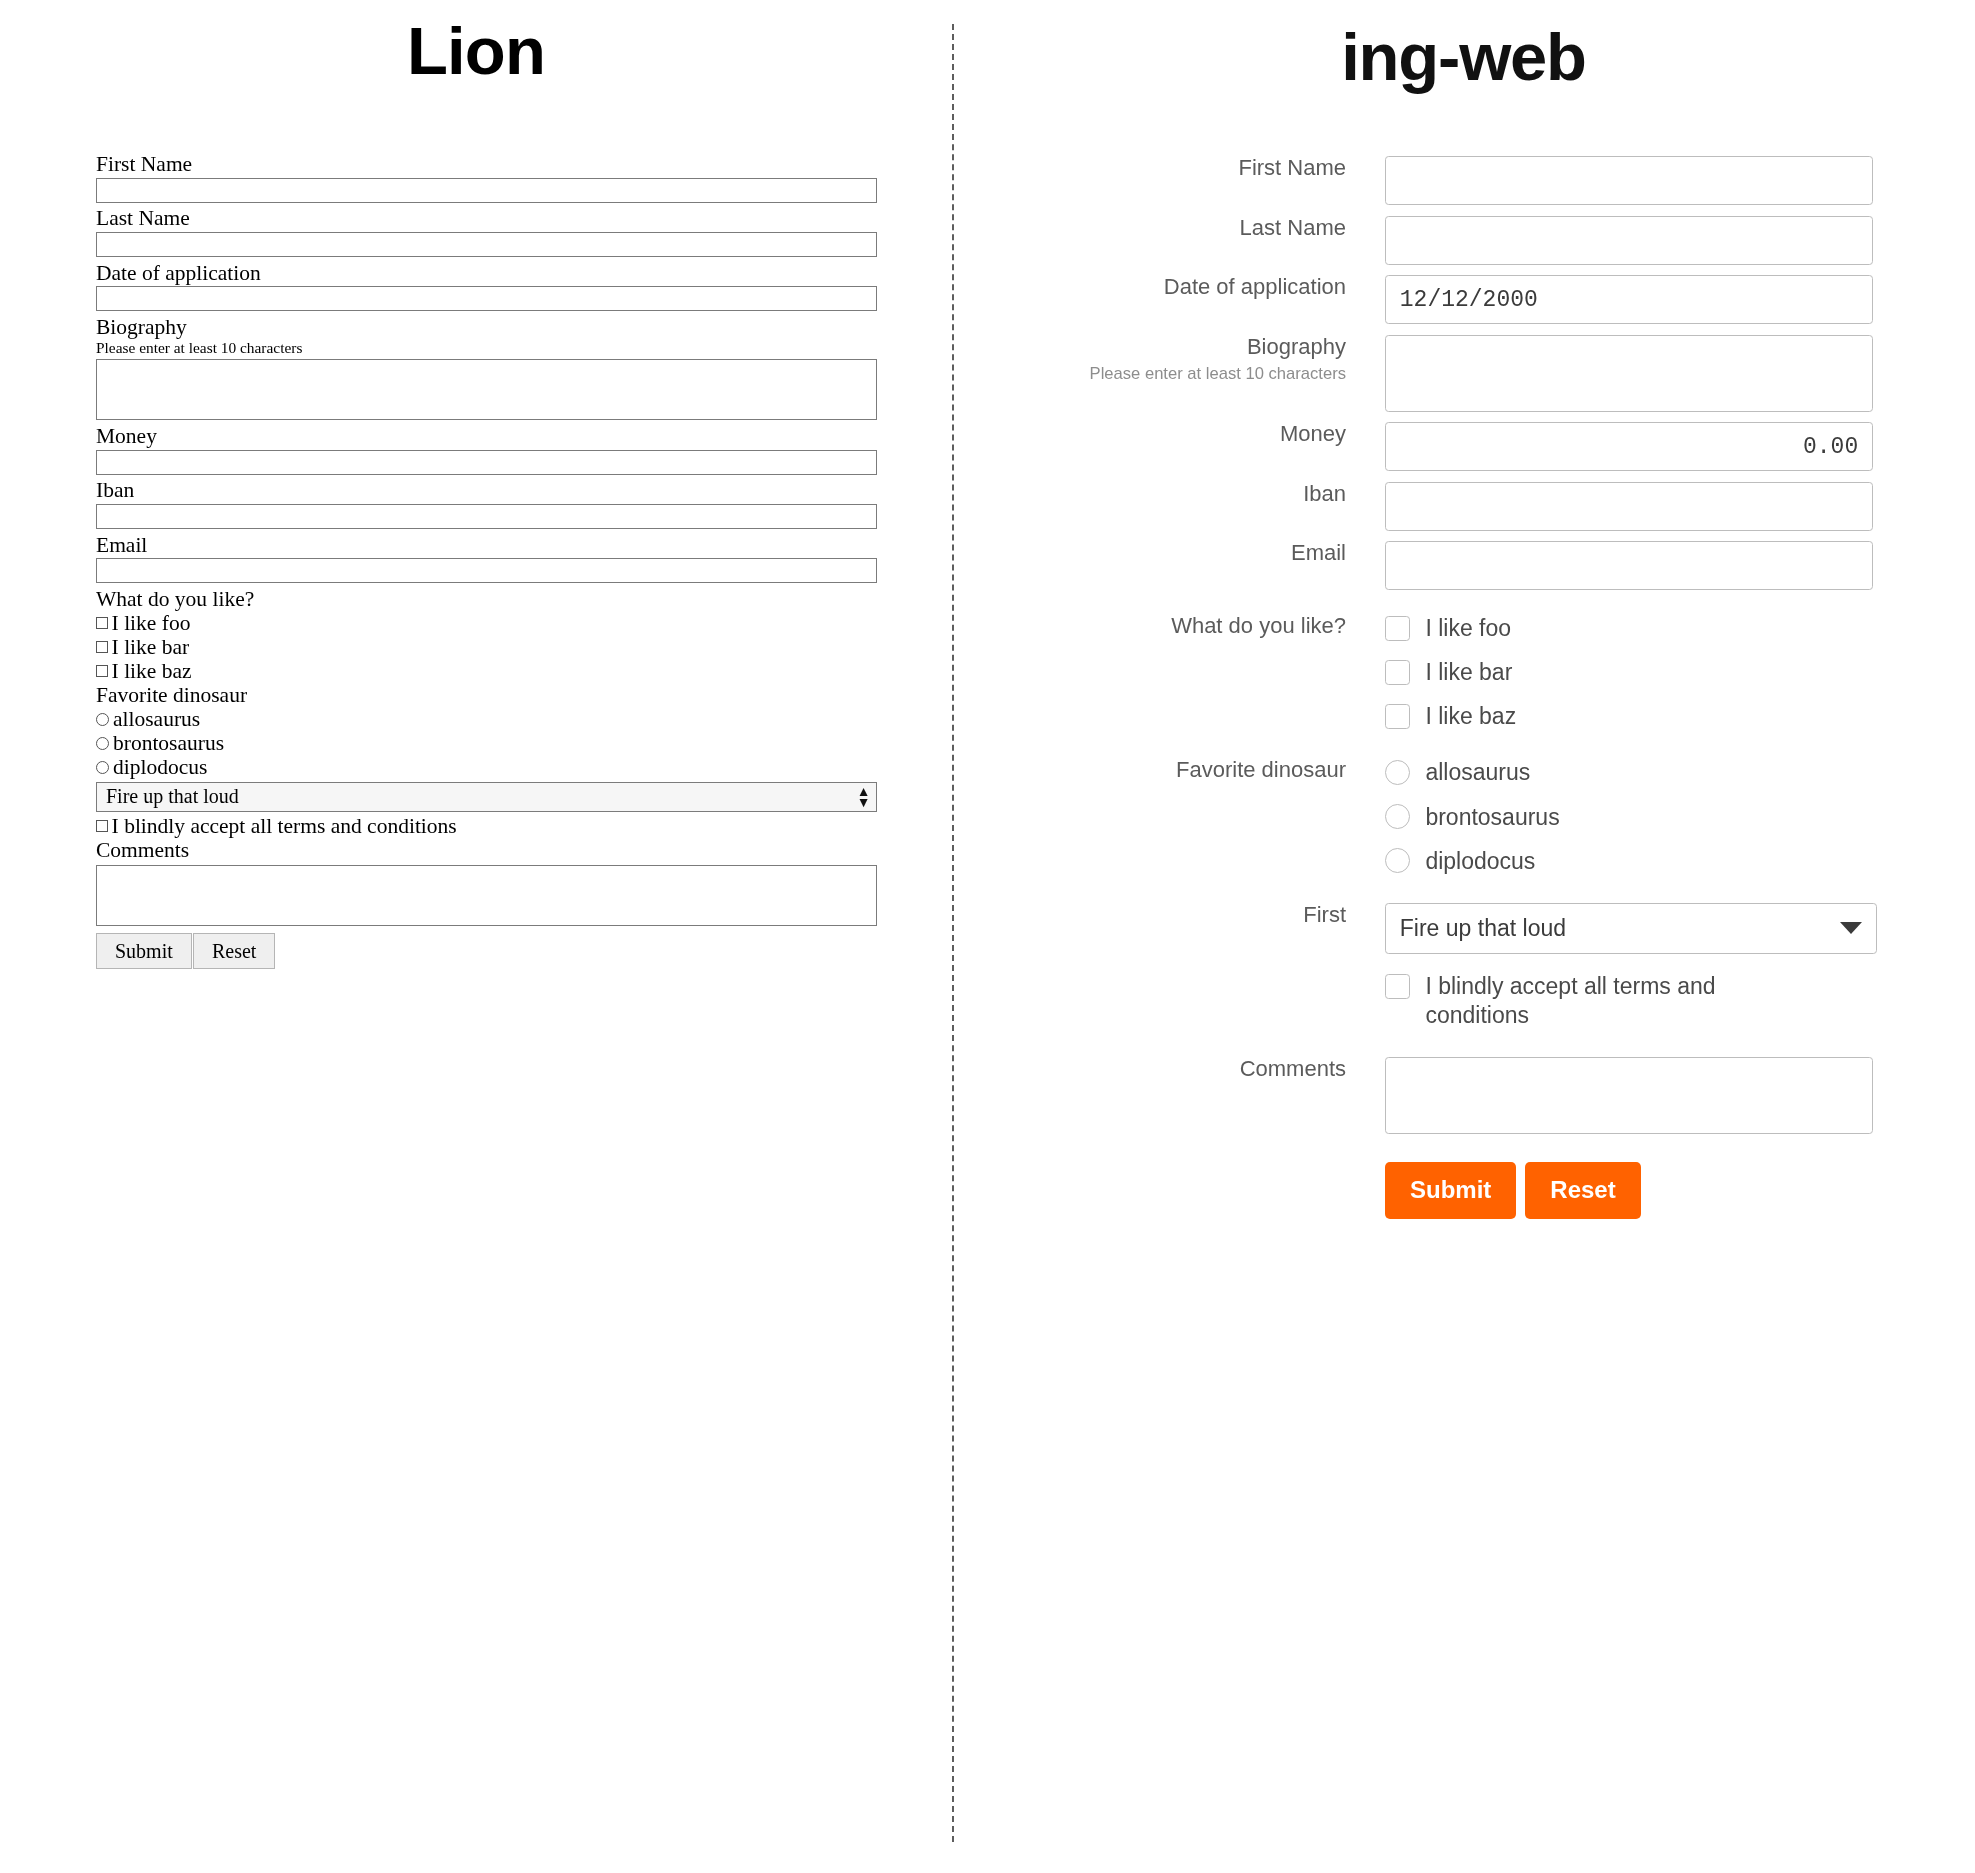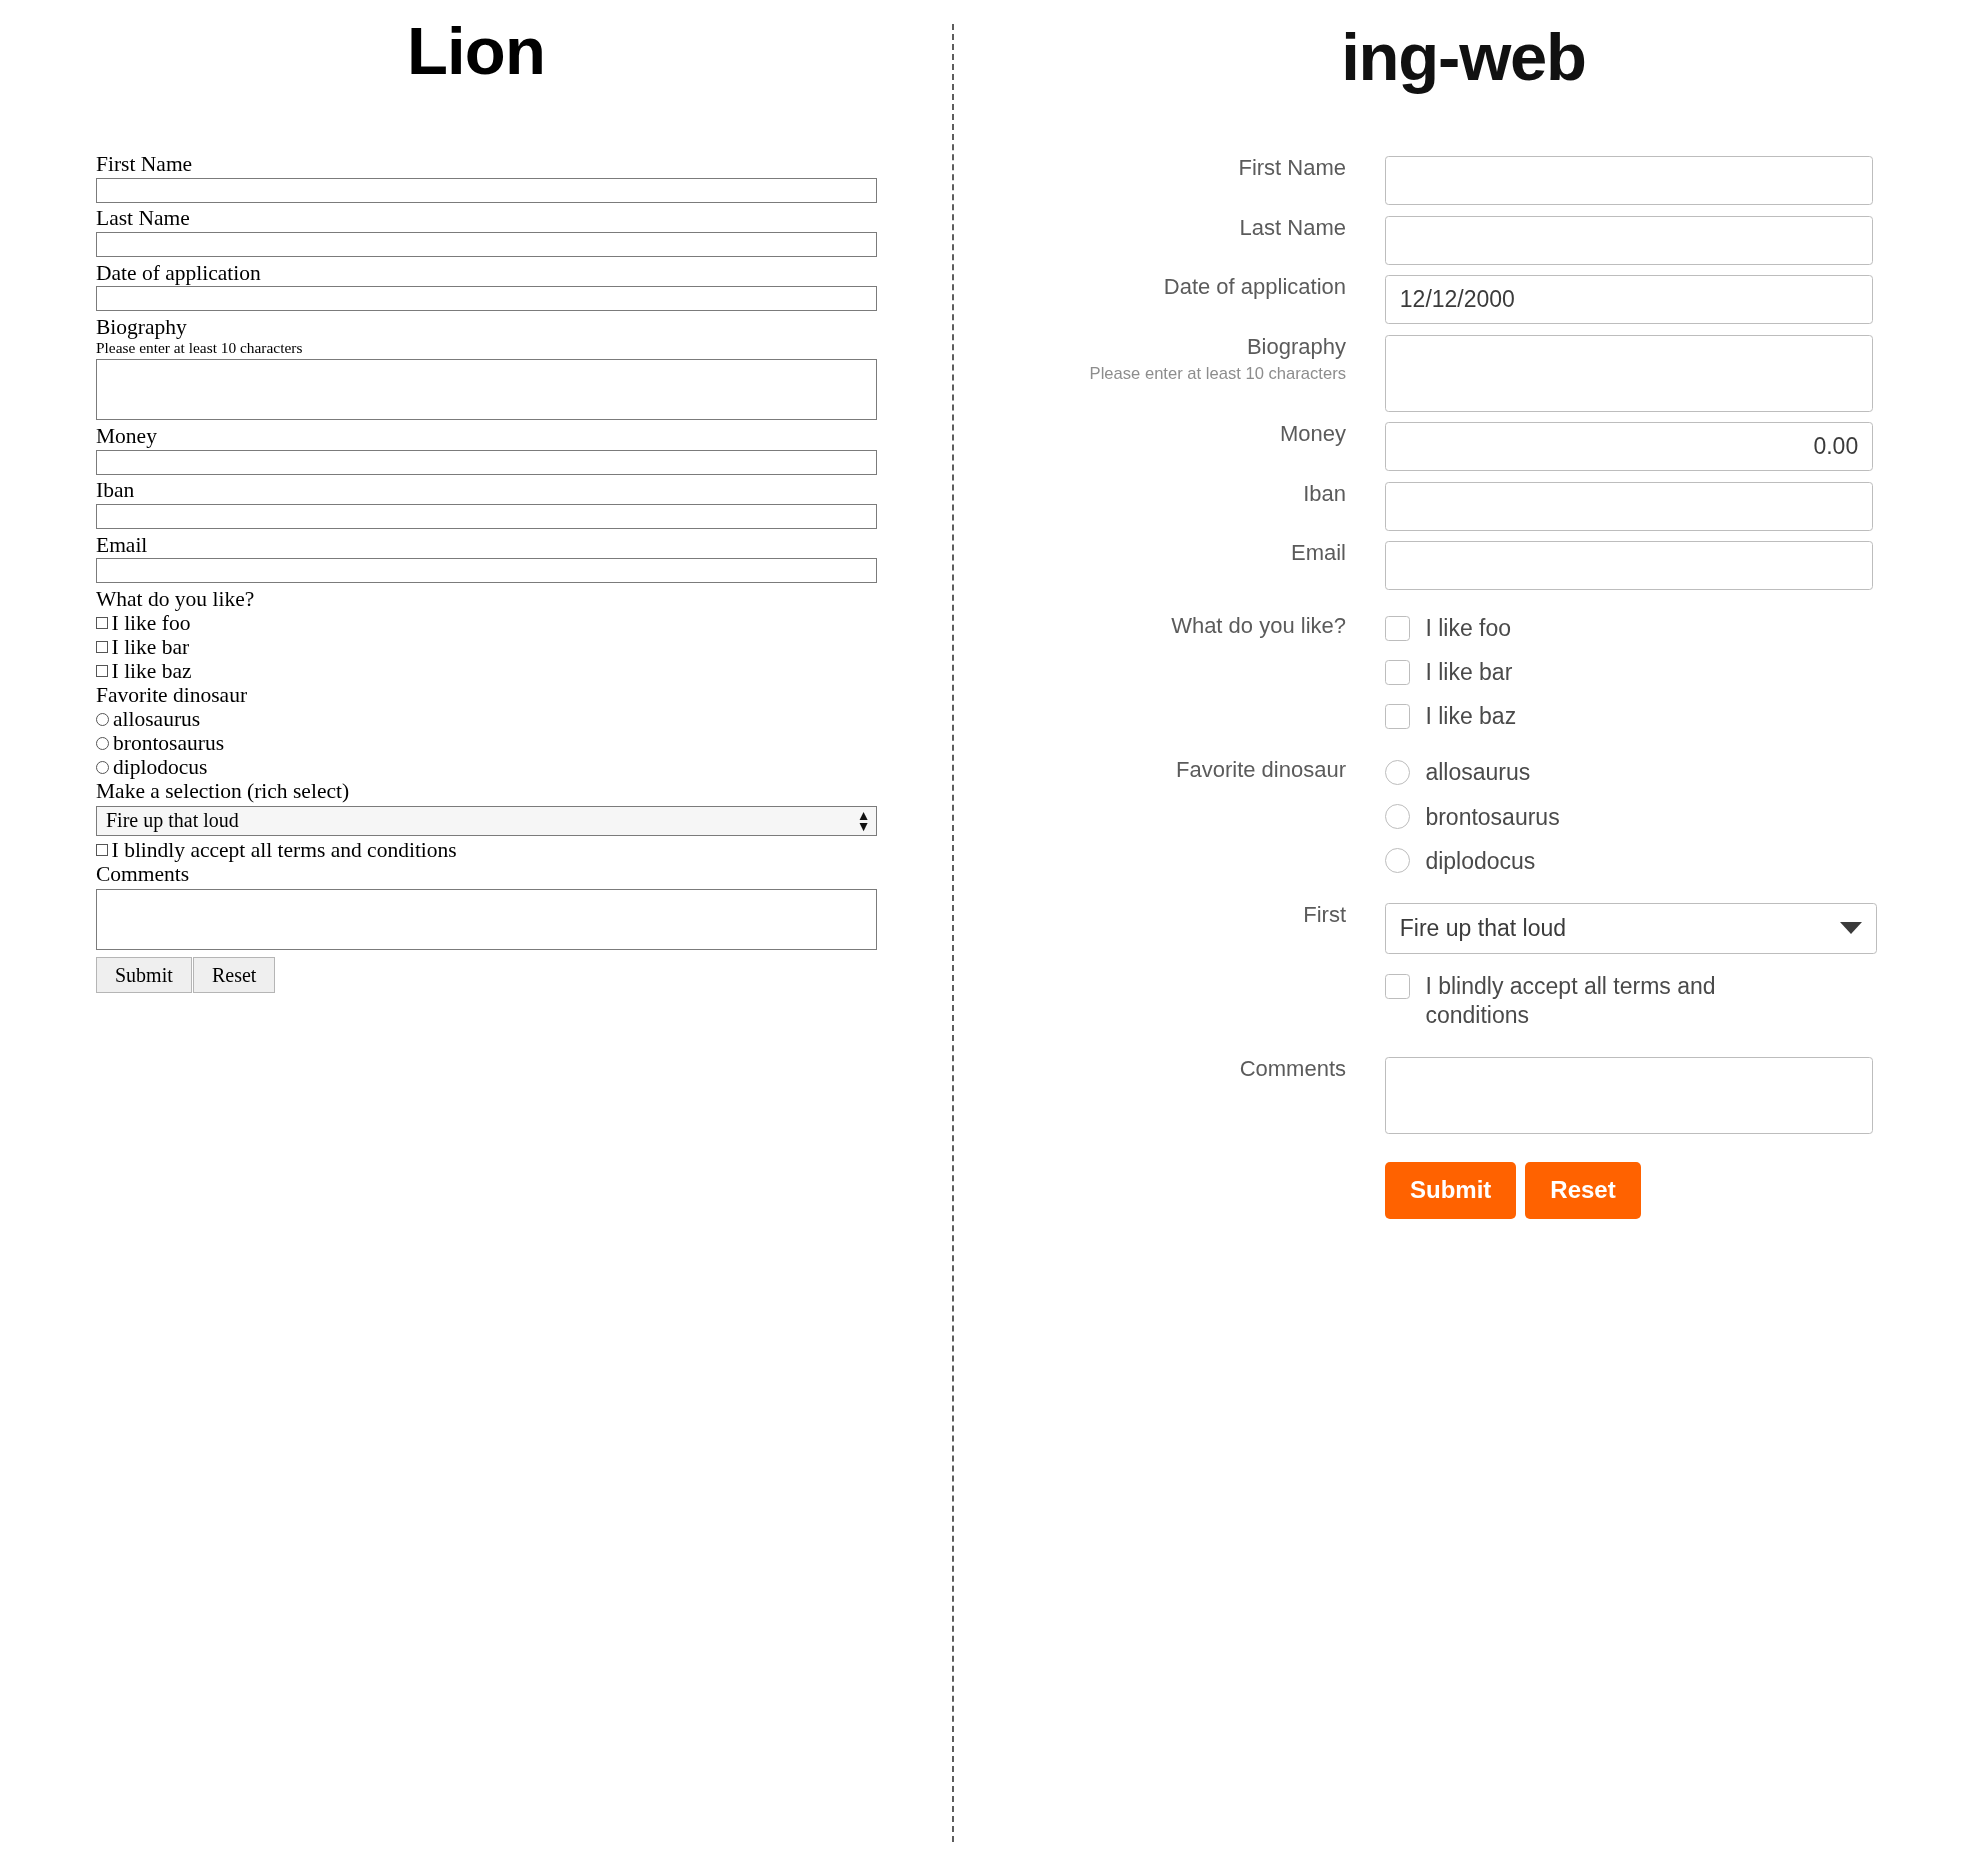--- a/index.html
+++ b/index.html
@@ -191,21 +191,21 @@
   .row-field {
     flex: 1;
   }
   .ing-input {
     display: block;
     width: 488px;
     height: 49px;
     border: 1.2px solid #bdbdbd;
     border-radius: 3.6px;
     background: #fff;
-    font-family: Liberation Sans, sans-serif;
+    font-family: Liberation Mono, monospace;
     font-size: 23px;
     color: #3b3b3b;
     padding: 0 13.8px;
   }
   .ing-input.right { text-align: right; }
   .ing-textarea {
     display: block;
     width: 488px;
     height: 77px;
     border: 1.2px solid #bdbdbd;
@@ -338,21 +338,20 @@
       </div>
       <div class="plain-choice">
         <span class="plain-radio"></span>
         <span>brontosaurus</span>
       </div>
       <div class="plain-choice">
         <span class="plain-radio"></span>
         <span>diplodocus</span>
       </div>
 
-      <label class="plain-label">Make a selection (rich select)</label>
       <div class="plain-select">
         <span>Fire up that loud</span>
         <span class="arrows">▲<br>▼</span>
       </div>
 
       <div class="plain-choice">
         <span class="plain-box"></span>
         <span>I blindly accept all terms and conditions</span>
       </div>
 

